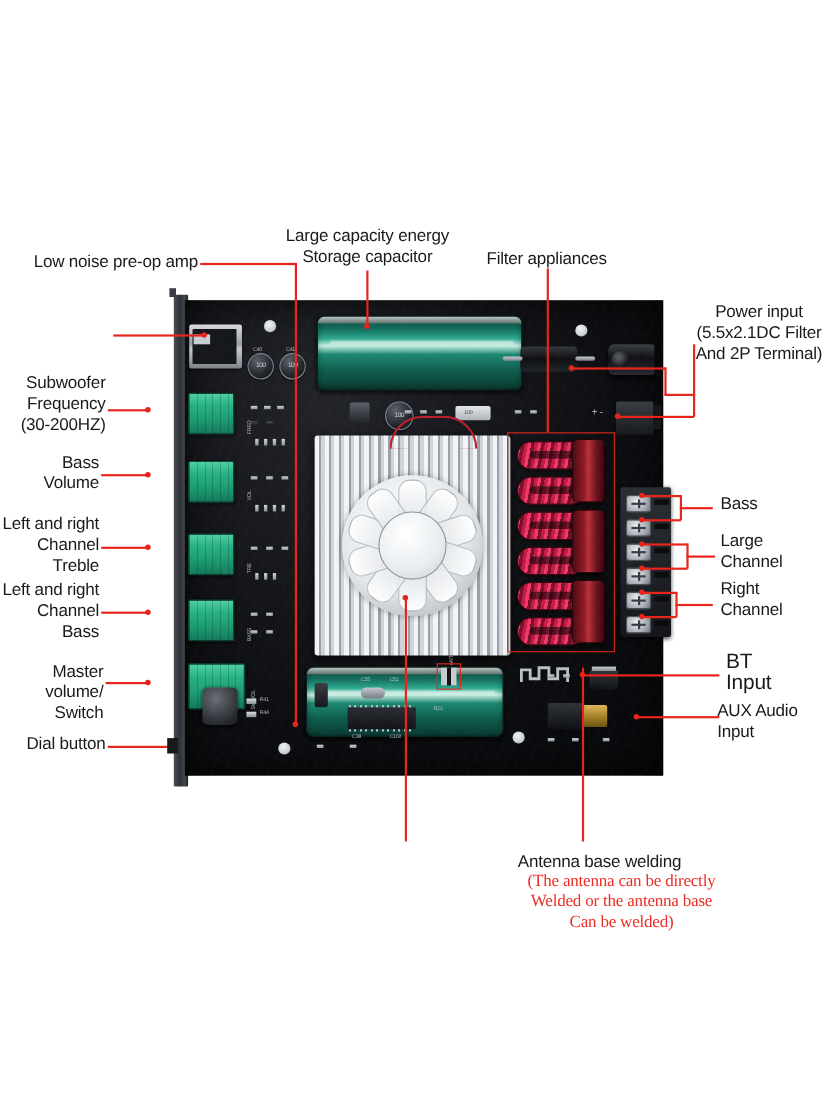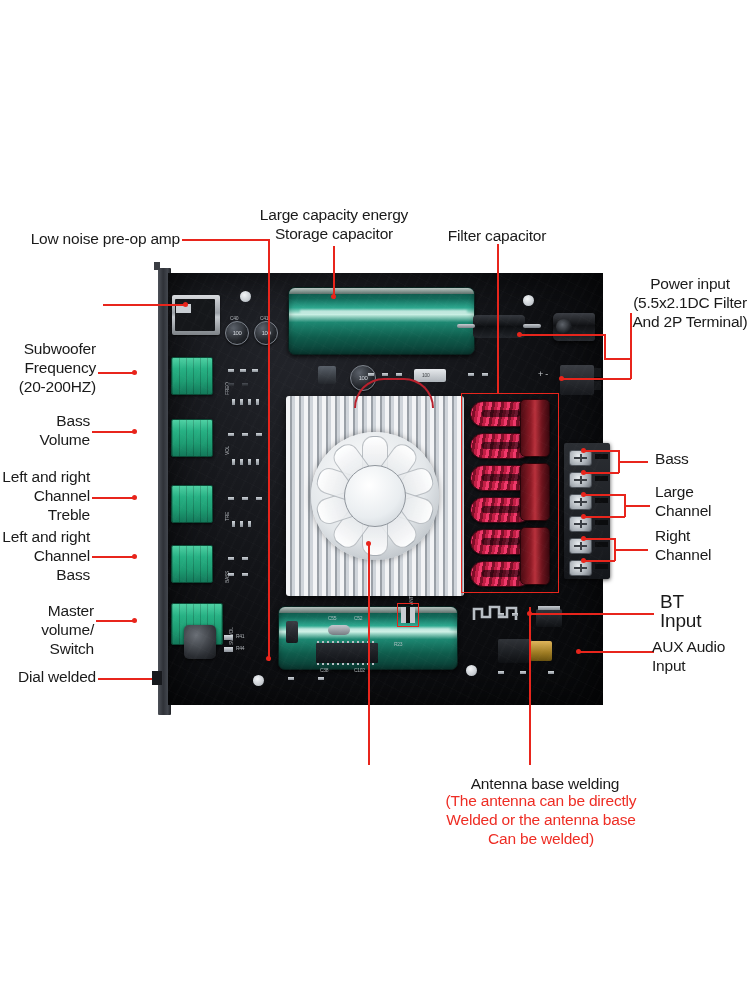--- a/index.html
+++ b/index.html
@@ -546,61 +546,61 @@
   <div class="ln lnv" style="left:368px;top:543px;height:222px;"></div>
   <div class="dot" style="left:366px;top:541px;"></div>
 
   <div class="ln lnv" style="left:529px;top:607px;height:158px;"></div>
 
   <div class="lbl c" style="left:248px;top:206px;width:172px;">Large capacity energy
 Storage capacitor</div>
 
   <div class="lbl r" style="left:10px;top:230px;width:170px;">Low noise pre-op amp</div>
 
-  <div class="lbl c" style="left:425px;top:227px;width:144px;">Filter capacitor</div>
+  <div class="lbl c" style="left:425px;top:227px;width:144px;">Filter appliances</div>
 
   <div class="lbl c" style="left:630px;top:275px;width:120px;">Power input
 (5.5x2.1DC Filter
 And 2P Terminal)</div>
 
 
   <div class="lbl r" style="left:0px;top:340px;width:96px;">Subwoofer
 Frequency
-(20-200HZ)</div>
+(30-200HZ)</div>
 
   <div class="lbl r" style="left:0px;top:412px;width:90px;">Bass
 Volume</div>
 
   <div class="lbl r" style="left:0px;top:468px;width:90px;">Left and right
 Channel
 Treble</div>
 
   <div class="lbl r" style="left:0px;top:528px;width:90px;">Left and right
 Channel
 Bass</div>
 
   <div class="lbl r" style="left:0px;top:602px;width:94px;">Master volume/
 Switch</div>
 
-  <div class="lbl r" style="left:0px;top:668px;width:96px;">Dial welded</div>
+  <div class="lbl r" style="left:0px;top:668px;width:96px;">Dial button</div>
 
   <div class="lbl l" style="left:655px;top:450px;width:90px;">Bass</div>
 
   <div class="lbl l" style="left:655px;top:483px;width:90px;">Large
 Channel</div>
 
   <div class="lbl l" style="left:655px;top:527px;width:92px;">Right
 Channel</div>
 
   <div class="lbl l big" style="left:660px;top:592px;width:90px;line-height:1.0;">BT
 Input</div>
 
   <div class="lbl l" style="left:652px;top:638px;width:98px;">AUX Audio
 Input</div>
 
 
   <div class="lbl c" style="left:450px;top:775px;width:190px;">Antenna base welding</div>
 
-  <div class="lbl c red" style="left:441px;top:792px;width:200px;">(The antenna can be directly
+  <div class="lbl c red" style="left:465px;top:792px;width:200px;font-family:Liberation Serif, serif;">(The antenna can be directly
 Welded or the antenna base
 Can be welded)</div>
 
 </div>
 
 </body></html>

